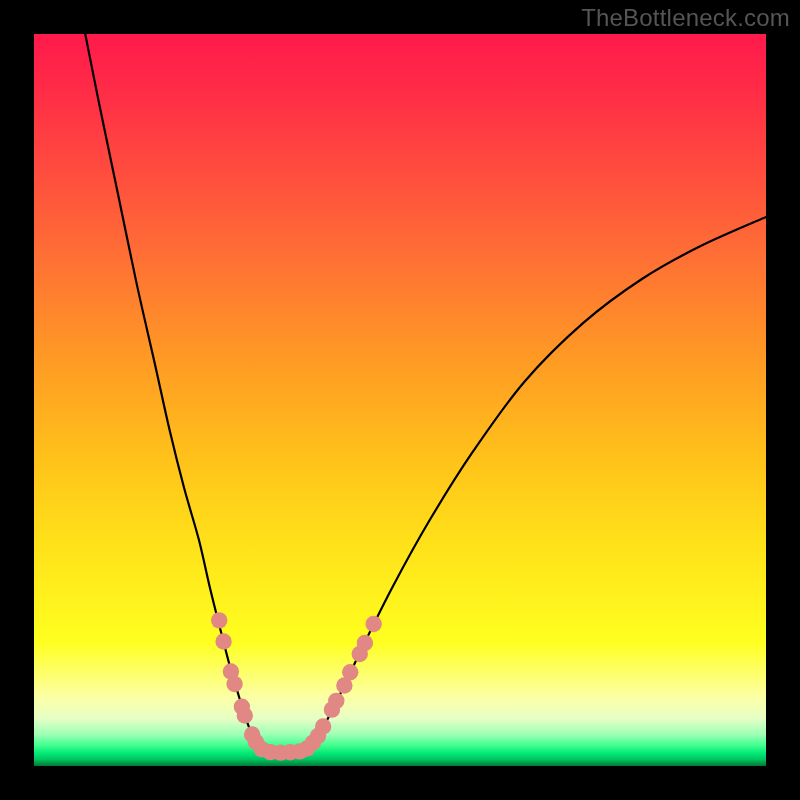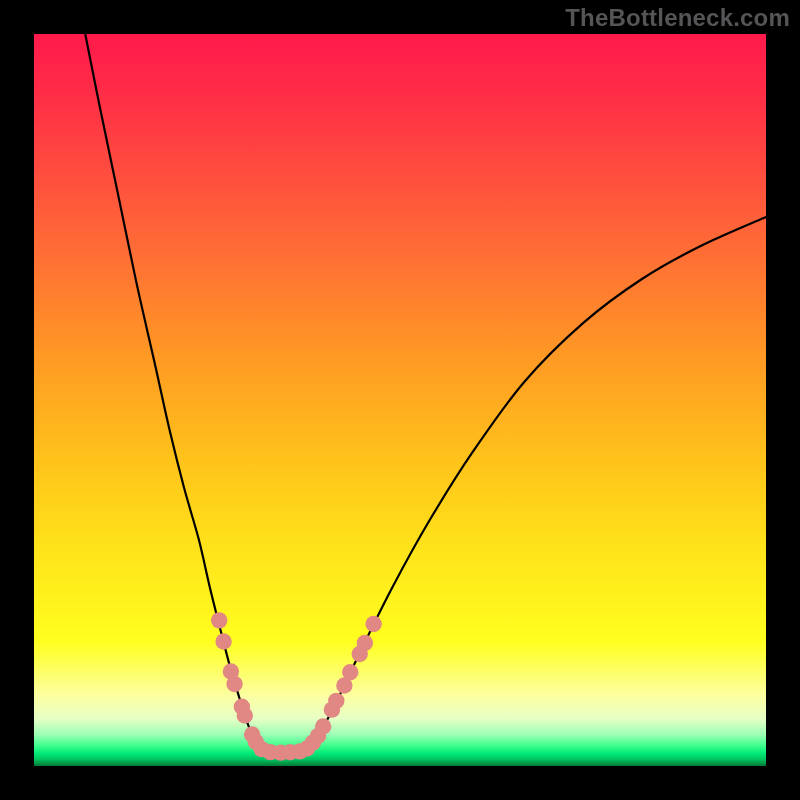--- a/index.html
+++ b/index.html
@@ -50,21 +50,21 @@
     width: 732px;
     height: 732px;
     pointer-events: none;
   }
   .watermark {
     position: absolute;
     top: 4px;
     right: 10px;
     color: #555558;
     font-size: 24px;
-    font-weight: 700;
+    font-weight: 400;
     letter-spacing: 0.2px;
   }
 </style>
 </head>
 <body>
 
 <div class="frame">
   <div class="watermark">TheBottleneck.com</div>
   <div class="plot-area">
     <svg class="black-curve" viewBox="0 0 732 732" preserveAspectRatio="none">

